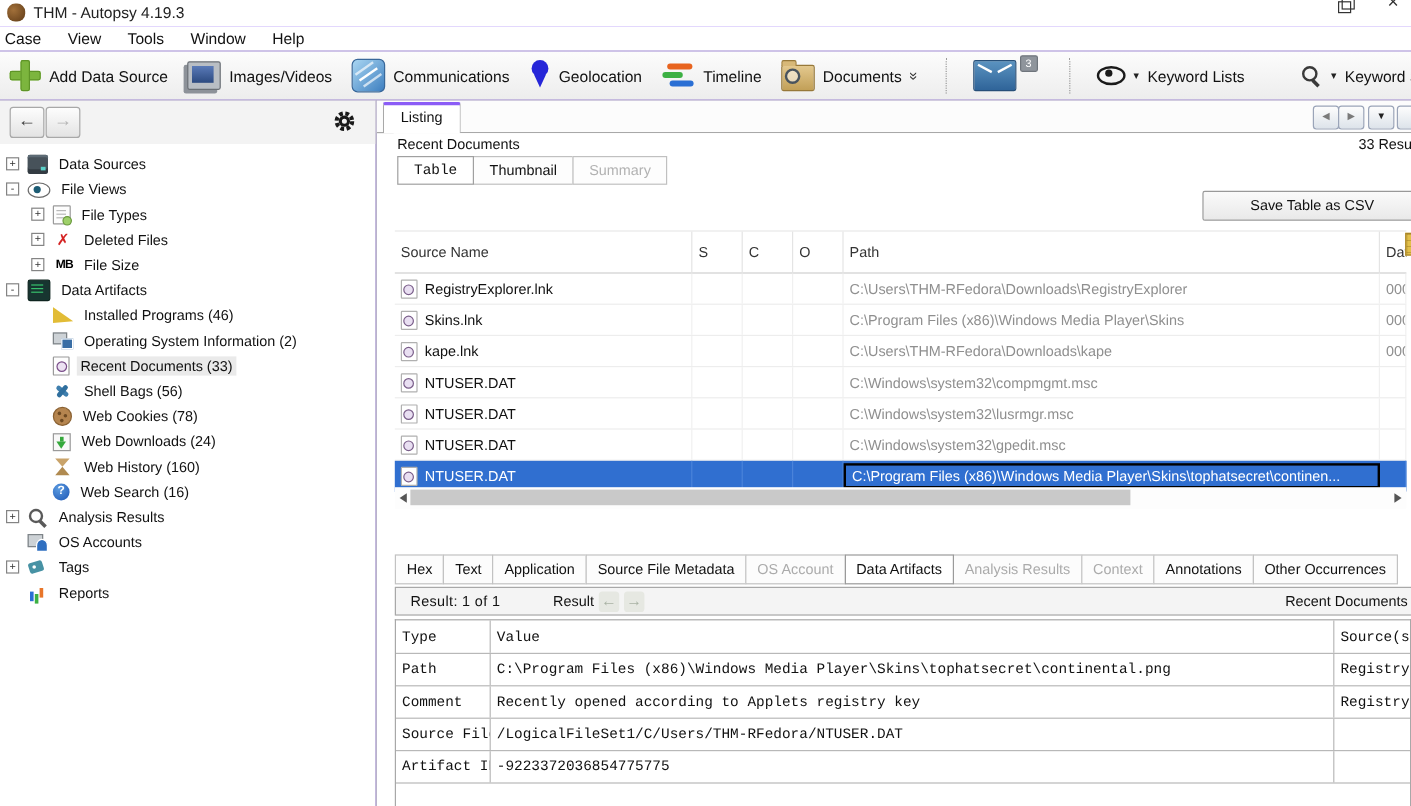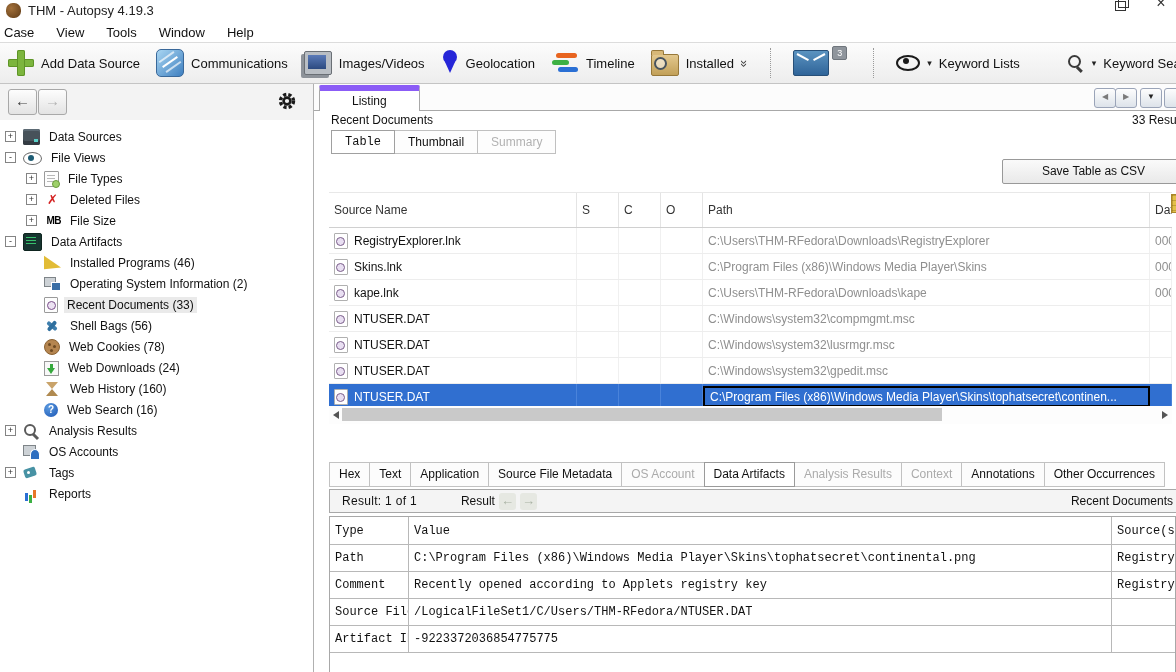--- a/index.html
+++ b/index.html
@@ -116,22 +116,22 @@
   .ic-tag::after{content:"";position:absolute;left:4px;top:6px;width:3px;height:3px;border-radius:50%;background:#fff;}
   .ic-report{background:transparent;}
   .ic-report::before{content:"";position:absolute;left:2px;bottom:1px;width:3px;height:8px;background:#2a6fd4;box-shadow:4px 2px 0 #3cb043,8px -3px 0 #e8762a;}
 
   
   .splitter{position:absolute;left:313px;top:84px;width:1px;height:588px;background:#b0b0b0;}
 
   
   .rightpanel{position:absolute;left:314px;top:84px;width:862px;height:588px;background:#fff;}
   .doc-tabstrip{position:absolute;left:0;top:0;width:862px;height:27px;border-bottom:1px solid #a8a8a8;box-sizing:border-box;background:#fcfcfc;}
-  .doc-tab{position:absolute;left:5px;top:1px;height:26px;box-sizing:border-box;padding:0 32px;background:#fff;
-           border:1px solid #a8a8a8;border-top:6px solid #8b5cf6;border-bottom:none;line-height:21px;z-index:2;border-radius:2px 2px 0 0;}
+  .doc-tab{position:absolute;left:5px;top:1px;height:26px;box-sizing:border-box;padding:0 14px;background:#fff;
+           border:1px solid #a8a8a8;border-top:3px solid #8b5cf6;border-bottom:none;line-height:21px;z-index:2;border-radius:2px 2px 0 0;}
   .strip-btn{position:absolute;top:4px;width:20px;height:18px;border:1px solid #9aa4b8;border-radius:3px;
              background:linear-gradient(#fdfdfd,#dde3ea);text-align:center;line-height:16px;font-size:8px;color:#7a7a7a;}
   .strip-btn.dd{color:#222;}
 
   .listing-body{position:absolute;left:0;top:27px;width:862px;bottom:0;background:#fff;margin-left:14px;}
   .listing-title{position:absolute;left:3px;top:2px;color:#111;}
   .result-count{position:absolute;left:804px;top:2px;width:70px;white-space:nowrap;overflow:hidden;}
   .view-tabs{position:absolute;left:3px;top:19px;display:flex;height:24px;}
   .vtab{box-sizing:border-box;height:24px;line-height:22px;padding:0 13px;border:1px solid #c0c0c0;background:#fff;margin-right:-1px;}
   .vtab.active{border-color:#a0a0a0;z-index:2;position:relative;font-family:Liberation Mono, monospace;}
@@ -215,42 +215,42 @@
     <span class="menu-item">Window</span>
     <span class="menu-item">Help</span>
   </div>
 
   <div class="toolbar">
     <div class="tbtn">
       <span class="ico-plus"></span>
       <span>Add Data Source</span>
     </div>
     <div class="tbtn">
+      <span class="ico-images"></span>
+      <span>Images/Videos</span>
+    </div>
+    <div class="tbtn">
       <span class="ico-comms"></span>
       <span>Communications</span>
-    </div>
-    <div class="tbtn">
-      <span class="ico-images"></span>
-      <span>Images/Videos</span>
     </div>
     <div class="tbtn">
       <span class="ico-geo"></span>
       <span>Geolocation</span>
     </div>
     <div class="tbtn">
       <span class="ico-timeline">
           <span class="tl t1"></span>
           <span class="tl t2"></span>
           <span class="tl t3"></span>
         </span>
       <span>Timeline</span>
     </div>
     <div class="tbtn">
       <span class="ico-discovery"></span>
-      <span>Installed</span>
+      <span>Documents</span>
       <span class="rot90">»</span>
     </div>
     <div class="vsep-dot"></div>
     <div class="tbtn">
       <span class="ico-mail"></span>
       <span class="mail-badge">3</span>
     </div>
     <div class="vsep-dot"></div>
     <div class="tbtn">
       <span class="ico-eye"></span>

